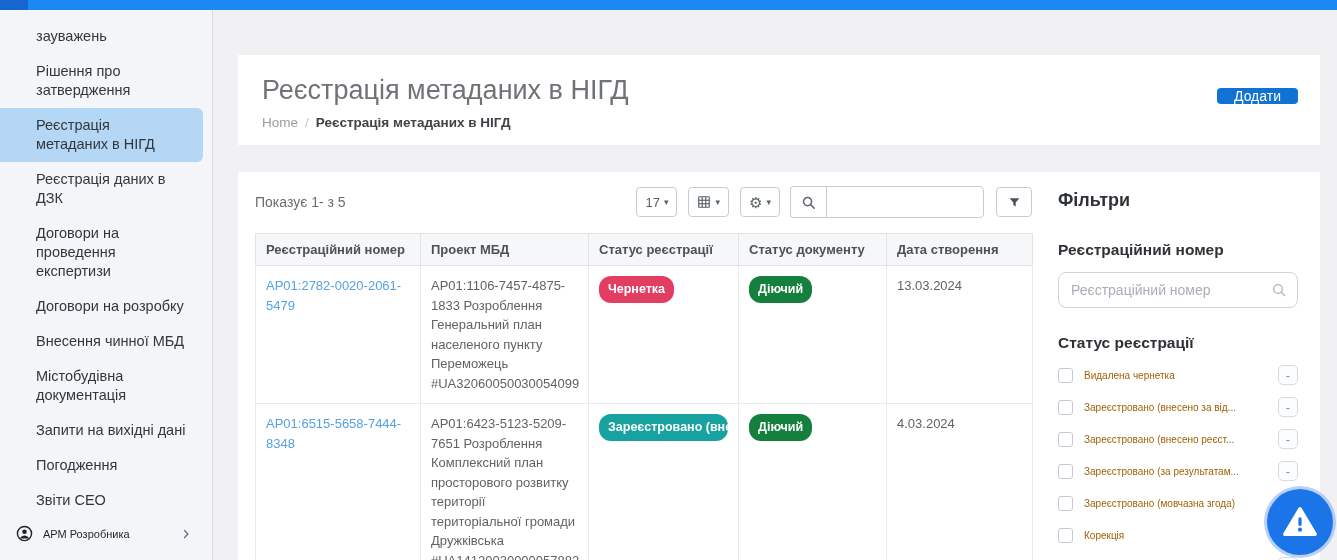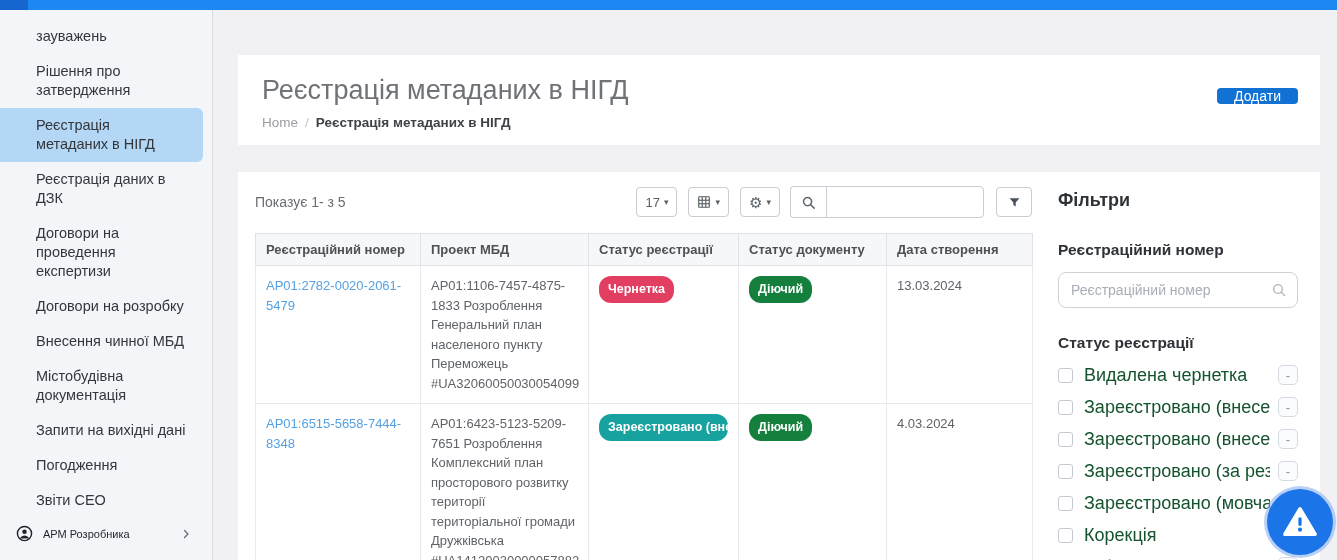--- a/index.html
+++ b/index.html
@@ -69,21 +69,21 @@
   .filters-title { font-size:18px; font-weight:700; color:#2e3236; margin:4px 0 30px; }
   .f-label { font-size:15.5px; font-weight:700; color:#2e3236; margin-bottom:13px; }
   .f-input-wrap { position:relative; margin-bottom:26px; }
   .f-input { width:100%; height:36px; border:1px solid #ced2d9; border-radius:8px; padding:0 32px 0 12px;
              font-size:14px; font-family:inherit; color:#333; outline:none; }
   .f-input::placeholder { color:#a8adb6; }
   .f-input-wrap svg { position:absolute; right:11px; top:10px; }
   .option-row { display:flex; align-items:center; margin-bottom:12px; height:20px; }
   .checkbox { width:15px; height:15px; border:1px solid #c4c9d4; border-radius:3px; background:#fff;
               margin-right:11px; flex:none; cursor:pointer; }
-  .option-label { font-size:18px; color:#14532d; white-space:nowrap; overflow:hidden; flex:1; }
+  .option-label { font-size:10px; color:#a16207; white-space:nowrap; overflow:hidden; flex:1; }
   .minus-btn { margin-left:8px; width:20px; height:20px; border:1px solid #d6dae2; border-radius:5px;
                background:#fbfcfe; color:#8b919c; font-size:13px; font-family:inherit; display:flex;
                align-items:center; justify-content:center; flex:none; cursor:pointer; }
 
   
   .fab { position:absolute; left:1267px; top:489px; width:66px; height:66px; border-radius:50%;
          background:#1b74e8; display:flex; align-items:center; justify-content:center; z-index:10;
          box-shadow:0 0 0 3px rgba(130,172,240,.55); cursor:pointer; border:none; }
 </style>
 </head>

